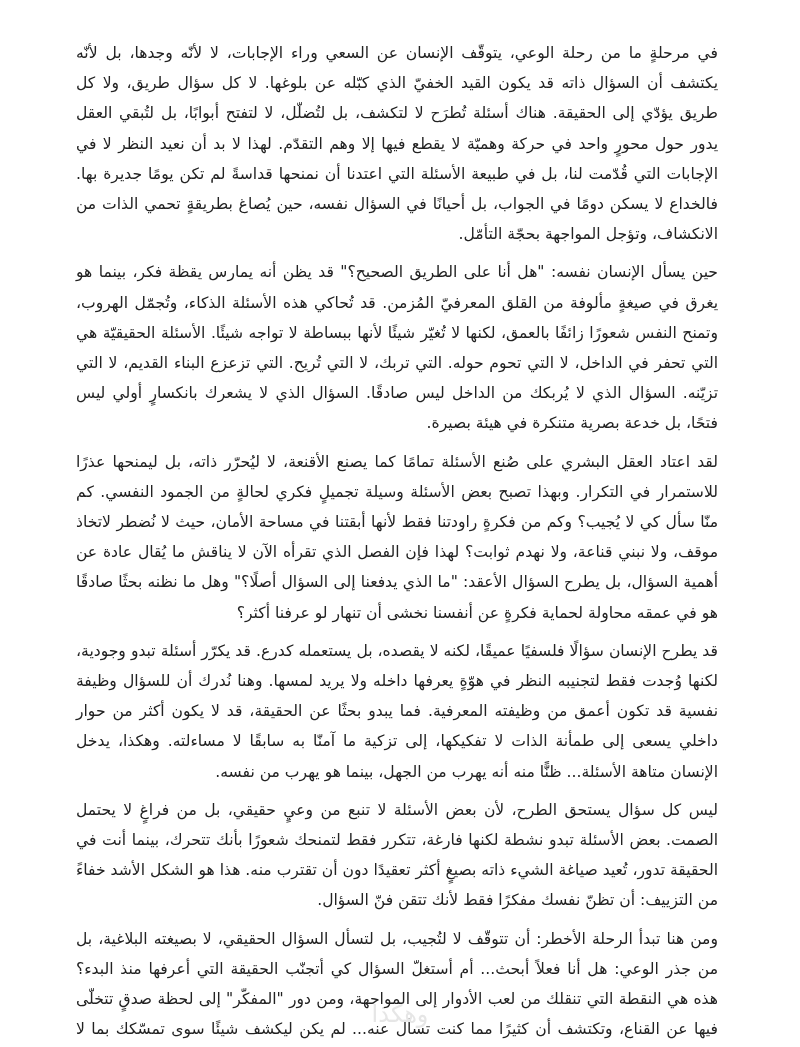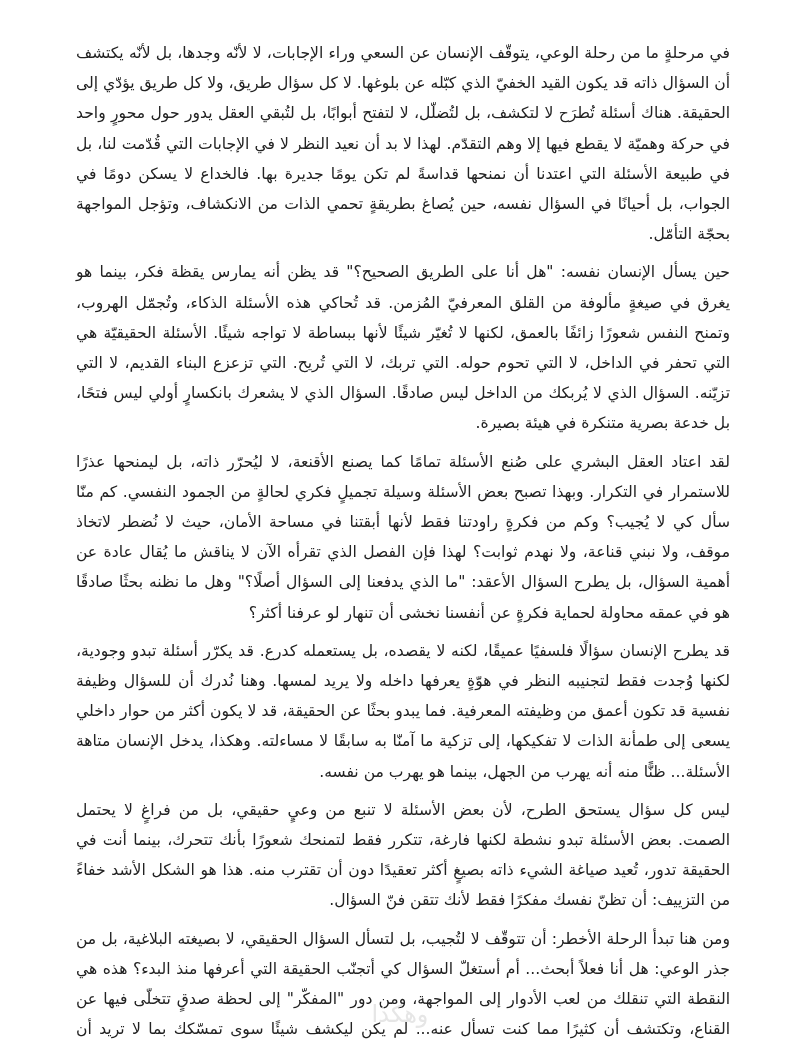--- a/index.html
+++ b/index.html
@@ -10,21 +10,21 @@
       top: 38px;
       width: 654px;
       direction: rtl;
       text-align: justify;
       text-align-last: right;
       font-family: "DejaVu Sans", sans-serif;
       font-size: 15.6px;
       line-height: 30.2px;
       color: #222222;
     }
-    .page p { margin: 0 0 8px 0; }
+    .page p { margin: 0 12px 8px 0; }
     .watermark {
       position: absolute;
       left: 350px;
       top: 1000px;
       width: 100px;
       text-align: center;
       direction: rtl;
       font-family: "DejaVu Sans", sans-serif;
       font-size: 24px;
       color: #e6e6e6;

